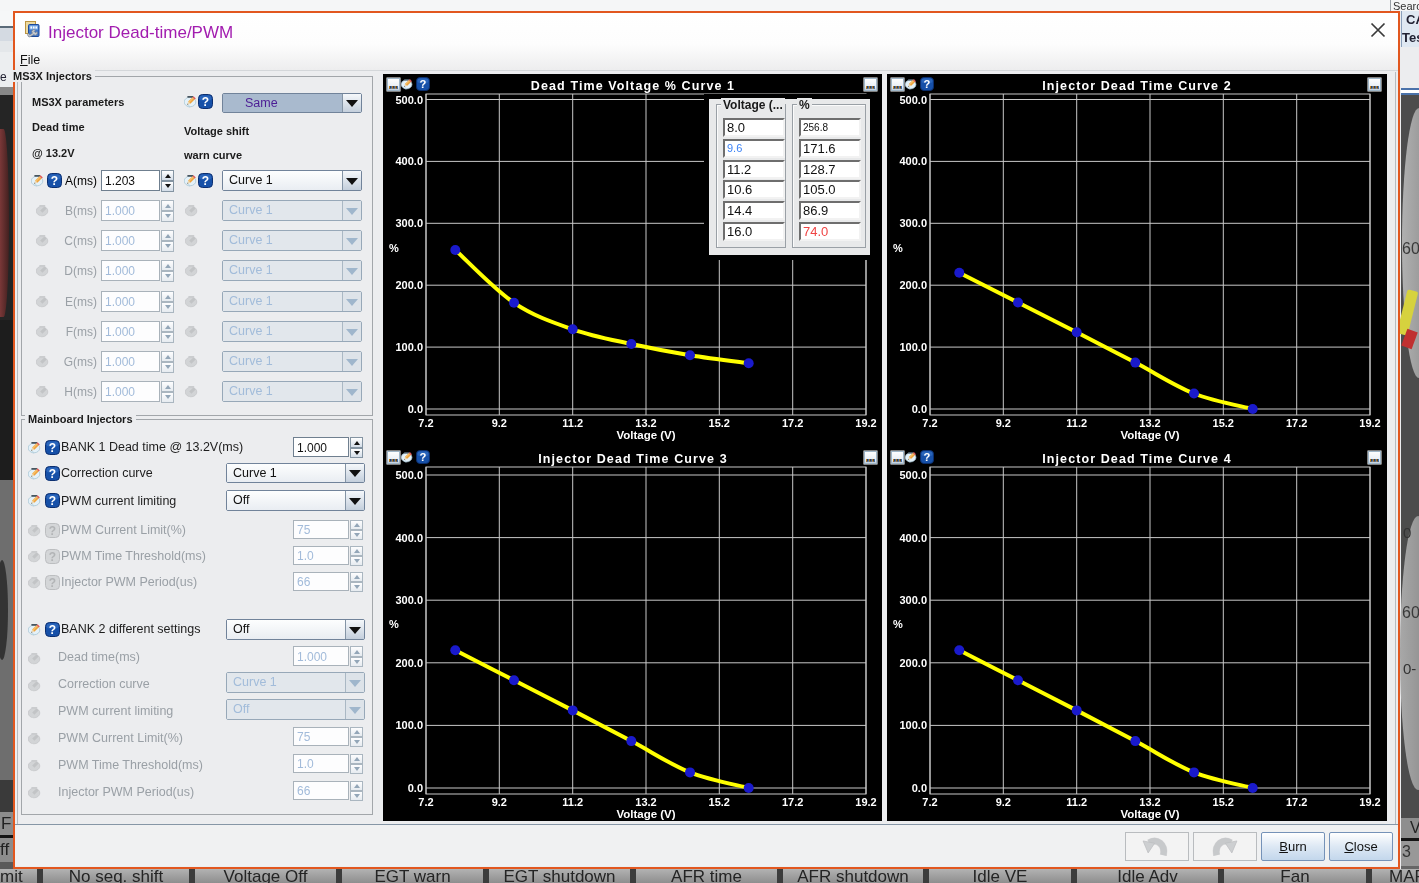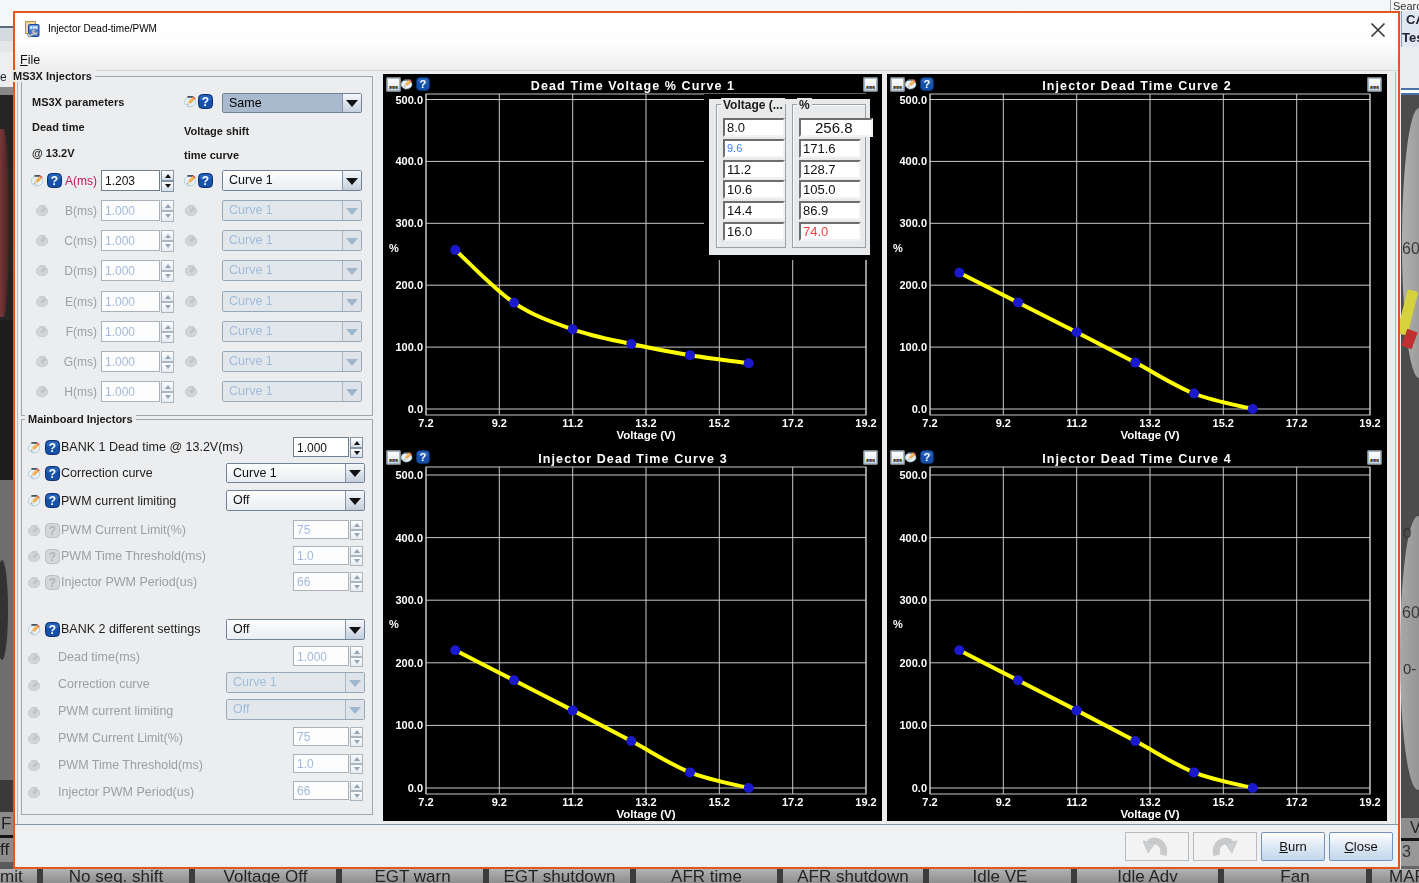--- a/index.html
+++ b/index.html
@@ -1,17 +1,17 @@
 <!DOCTYPE html>
 <html><head><meta charset="utf-8"><style>
 *{margin:0;padding:0;box-sizing:content-box}
 html,body{width:1419px;height:883px;overflow:hidden}
 body{position:relative;font-family:"Liberation Sans",sans-serif;background:#ecedef}
 .b11{font-weight:bold;font-size:11px;color:#1a1a1a}
-.lab{font-size:12px;color:#be185d}
+.lab{font-size:12px;color:#000000}
 .labd{font-size:12px;color:#9aa0a6}
 .lab2{font-size:12.5px;color:#1d1d1d}
 .labd2{font-size:12.5px;color:#9aa0a6}
 .grp{position:absolute;border:1px solid #a2a6aa}
 .grpt{position:absolute;background:#ecedef;font-weight:bold;font-size:11px;color:#1a1a1a;padding:0 3px}
 </style></head><body>
 <svg width="0" height="0">
     <defs>
       <linearGradient id="dotg" x2="0" y2="1">
         <stop offset="0" stop-color="#ffffff"></stop>
@@ -92,21 +92,21 @@
 <div style="position:absolute;left:15px;top:70px;width:1383px;height:1px;background:#d4d7da"></div>
 <svg style="position:absolute;left:25px;top:21px" width="17" height="17" viewBox="0 0 17 17">
 <rect x="0.5" y="0.5" width="10" height="12" fill="#ecd9a0" stroke="#bb9440" stroke-width="1"></rect>
 <rect x="3.5" y="3.5" width="10.5" height="12" rx="1" fill="#3f78cc" stroke="#1d4a9a" stroke-width="1"></rect>
 <rect x="4.5" y="4.5" width="8.5" height="4" fill="#85b2e8"></rect>
 <rect x="5.5" y="5.5" width="1.5" height="2" fill="#fff"></rect>
     <rect x="8" y="5.5" width="1.5" height="2" fill="#fff"></rect>
     <rect x="10.5" y="5.5" width="1.5" height="2" fill="#fff"></rect>
 <path d="M3.2 12.2 a2.1 2.1 0 1 0 3 3 l2.6 -1.6 a2.1 2.1 0 1 0 3 -3 l-1.2 1.2 -1.4 -1.4 1.2 -1.2 a2.1 2.1 0 0 0 -3 3 l-2.6 1.6 z" fill="#c3c8cf" stroke="#7a8088" stroke-width="0.7"></path>
 </svg>
-<div style="position:absolute;left:48px;top:23px;font-size:10px;color:#000000">Injector Dead-time/PWM</div>
+<div style="position:absolute;left:48px;top:23px;font-size:17px;color:#a21caf">Injector Dead-time/PWM</div>
 <svg style="position:absolute;left:1369px;top:21px" width="18" height="18" viewBox="0 0 18 18">
     <path d="M2.5 2.5 L15.5 15.5 M15.5 2.5 L2.5 15.5" stroke="#3a3a3a" stroke-width="1.7"></path>
   </svg>
 <div style="position:absolute;left:20px;top:53px;font-size:12.5px;color:#111"><span style="text-decoration:underline">F</span>ile</div>
 <div style="position:absolute;left:17px;top:72px;width:1px;height:752px;background:#b7bbbf"></div>
 <div style="position:absolute;left:1395px;top:72px;width:1px;height:752px;background:#b7bbbf"></div>
 <div class="grp" style="left:21px;top:76px;width:350px;height:338px"></div>
 <div class="grpt" style="left:10px;top:70px">MS3X Injectors</div>
 <div class="b11" style="position:absolute;left:32px;top:96px;">MS3X parameters</div>
 <svg style="position:absolute;left:184px;top:95px" width="14" height="13" viewBox="0 0 14 13">
@@ -118,28 +118,28 @@
 <polygon points="8.4,2.4 9.5,3.5 5.3,7.7 4.2,6.6" fill="#f7c06a"></polygon>
 <polygon points="4.2,6.6 6.4,8.8 3.2,9.8" fill="#ecd7b0"></polygon>
 <polygon points="3.6,8.6 4.4,9.4 3.2,9.8" fill="#4a4a4a"></polygon>
 </svg>
 <svg style="position:absolute;left:198px;top:94px" width="15" height="15" viewBox="0 0 15 15">
 <rect x="0.5" y="0.5" width="14" height="14" rx="4" fill="#1650a8" stroke="#0c2f70" stroke-width="1"></rect>
 <rect x="1.5" y="1.5" width="12" height="5" rx="2.5" fill="#3a74c8" opacity="0.55"></rect>
 <text x="7.5" y="11.8" text-anchor="middle" font-family="Liberation Sans" font-size="12" font-weight="bold" fill="#ffffff">?</text>
 </svg>
 <div style="position:absolute;left:222px;top:93px;width:140px;height:20px;border:1px solid #71839a;box-sizing:border-box;border-radius:2px">
-<div style="position:absolute;left:0;top:0;right:19px;bottom:0;background:#a9bace;color:#000000;font-size:12.5px;line-height:18px;padding-left:6px;overflow:hidden">Same</div>
+<div style="position:absolute;left:0;top:0;right:19px;bottom:0;background:#a9bace;color:#4c1d95;font-size:12.5px;line-height:18px;padding-left:22px;overflow:hidden">Same</div>
 <div style="position:absolute;right:0;top:0;width:19px;bottom:0;background:linear-gradient(#f5f8fb,#c4cfdc);border-left:1px solid #8494a5;box-sizing:border-box"></div>
 <div style="position:absolute;right:3px;top:6.0px;width:0;height:0;border-left:6.5px solid transparent;border-right:6.5px solid transparent;border-top:7px solid #111"></div>
 </div>
 <div class="b11" style="position:absolute;left:32px;top:121px;">Dead time</div>
 <div class="b11" style="position:absolute;left:184px;top:125px;">Voltage shift</div>
 <div class="b11" style="position:absolute;left:32px;top:147px;">@ 13.2V</div>
-<div class="b11" style="position:absolute;left:184px;top:149px;">time curve</div>
+<div class="b11" style="position:absolute;left:184px;top:149px;">warn curve</div>
 <svg style="position:absolute;left:31px;top:174px" width="14" height="13" viewBox="0 0 14 13">
 <ellipse cx="6" cy="7" rx="5.8" ry="4.8" fill="#e4f1f9" stroke="#a9c7d6" stroke-width="0.8"></ellipse>
 <path d="M3.5 11.2 L5.5 12.2 L5 10.4 Z" fill="#dceef7" stroke="#a9c7d6" stroke-width="0.5"></path>
 <rect x="3.4" y="1" width="5.8" height="1.8" rx="0.4" fill="#47555f"></rect>
 <polygon points="9.6,1.2 11.8,3.4 10.6,4.6 8.4,2.4" fill="#e05a5a"></polygon>
 <polygon points="8.4,2.4 10.6,4.6 6.4,8.8 4.2,6.6" fill="#efa33c"></polygon>
 <polygon points="8.4,2.4 9.5,3.5 5.3,7.7 4.2,6.6" fill="#f7c06a"></polygon>
 <polygon points="4.2,6.6 6.4,8.8 3.2,9.8" fill="#ecd7b0"></polygon>
 <polygon points="3.6,8.6 4.4,9.4 3.2,9.8" fill="#4a4a4a"></polygon>
 </svg>
@@ -877,21 +877,21 @@
 <rect x="4.6" y="9" width="1" height="2.6" fill="#3a72c0"></rect>
     <rect x="7.8" y="9" width="1" height="2.6" fill="#3a72c0"></rect>
     <rect x="11" y="9" width="1" height="2.6" fill="#3a72c0"></rect>
 </svg>
 <div style="position:absolute;left:704px;top:94px;width:171px;height:166px;background:#e8e9ea;border:5px solid #000;box-sizing:border-box">
 <div style="position:absolute;left:7px;top:5px;width:68px;height:142px;border:1px solid #9aa0a6;box-shadow:1px 1px 0 #fbfbfb inset"></div>
 <div style="position:absolute;left:12px;top:-1px;background:#e8e9ea;padding:0 2px;font-weight:bold;font-size:12px;color:#1a1a1a">Voltage (...</div>
 <div style="position:absolute;left:83px;top:5px;width:72px;height:142px;border:1px solid #9aa0a6;box-shadow:1px 1px 0 #fbfbfb inset"></div>
 <div style="position:absolute;left:88px;top:-1px;background:#e8e9ea;padding:0 2px;font-weight:bold;font-size:12px;color:#1a1a1a">%</div>
 <div style="position:absolute;left:14px;top:19px;width:56px;height:15px;background:#fff;border:2px solid;border-color:#6e6e6e #f2f2f2 #f2f2f2 #6e6e6e;font-size:13px;line-height:15px;padding-left:2px;color:#111">8.0</div>
-<div style="position:absolute;left:90px;top:19px;width:56px;height:15px;background:#fff;border:2px solid;border-color:#6e6e6e #f2f2f2 #f2f2f2 #6e6e6e;font-size:15px;line-height:15px;padding-left:14px;color:#111">256.8</div>
+<div style="position:absolute;left:90px;top:19px;width:56px;height:15px;background:#fff;border:2px solid;border-color:#6e6e6e #f2f2f2 #f2f2f2 #6e6e6e;font-size:10px;line-height:15px;padding-left:2px;color:#111">256.8</div>
 <div style="position:absolute;left:14px;top:40px;width:56px;height:15px;background:#fff;border:2px solid;border-color:#6e6e6e #f2f2f2 #f2f2f2 #6e6e6e;font-size:11px;line-height:15px;padding-left:2px;color:#3b82f6">9.6</div>
 <div style="position:absolute;left:90px;top:40px;width:56px;height:15px;background:#fff;border:2px solid;border-color:#6e6e6e #f2f2f2 #f2f2f2 #6e6e6e;font-size:13px;line-height:15px;padding-left:2px;color:#111">171.6</div>
 <div style="position:absolute;left:14px;top:61px;width:56px;height:15px;background:#fff;border:2px solid;border-color:#6e6e6e #f2f2f2 #f2f2f2 #6e6e6e;font-size:13px;line-height:15px;padding-left:2px;color:#111">11.2</div>
 <div style="position:absolute;left:90px;top:61px;width:56px;height:15px;background:#fff;border:2px solid;border-color:#6e6e6e #f2f2f2 #f2f2f2 #6e6e6e;font-size:13px;line-height:15px;padding-left:2px;color:#111">128.7</div>
 <div style="position:absolute;left:14px;top:81px;width:56px;height:15px;background:#fff;border:2px solid;border-color:#6e6e6e #f2f2f2 #f2f2f2 #6e6e6e;font-size:13px;line-height:15px;padding-left:2px;color:#111">10.6</div>
 <div style="position:absolute;left:90px;top:81px;width:56px;height:15px;background:#fff;border:2px solid;border-color:#6e6e6e #f2f2f2 #f2f2f2 #6e6e6e;font-size:13px;line-height:15px;padding-left:2px;color:#111">105.0</div>
 <div style="position:absolute;left:14px;top:102px;width:56px;height:15px;background:#fff;border:2px solid;border-color:#6e6e6e #f2f2f2 #f2f2f2 #6e6e6e;font-size:13px;line-height:15px;padding-left:2px;color:#111">14.4</div>
 <div style="position:absolute;left:90px;top:102px;width:56px;height:15px;background:#fff;border:2px solid;border-color:#6e6e6e #f2f2f2 #f2f2f2 #6e6e6e;font-size:13px;line-height:15px;padding-left:2px;color:#111">86.9</div>
 <div style="position:absolute;left:14px;top:123px;width:56px;height:15px;background:#fff;border:2px solid;border-color:#6e6e6e #f2f2f2 #f2f2f2 #6e6e6e;font-size:13px;line-height:15px;padding-left:2px;color:#111">16.0</div>
 <div style="position:absolute;left:90px;top:123px;width:56px;height:15px;background:#fff;border:2px solid;border-color:#6e6e6e #f2f2f2 #f2f2f2 #6e6e6e;font-size:13px;line-height:15px;padding-left:2px;color:#ef4444">74.0</div>

